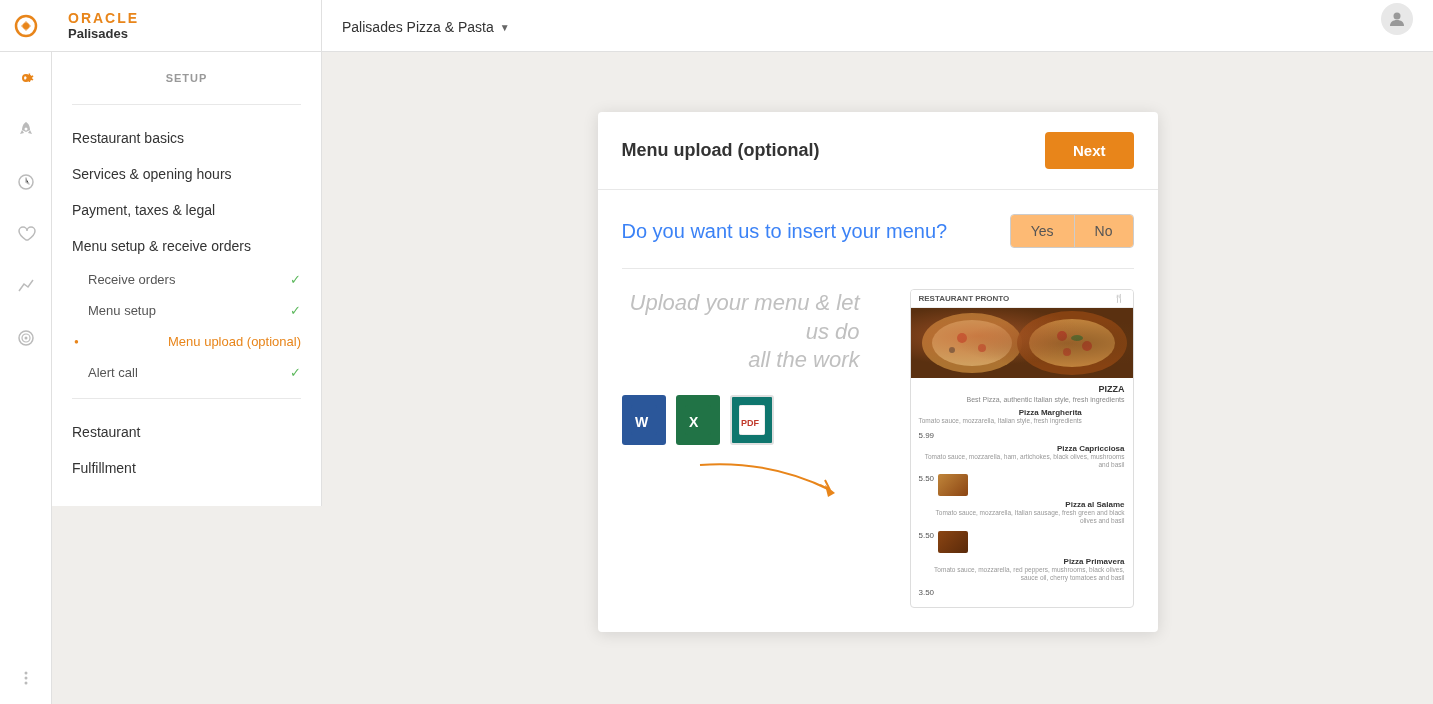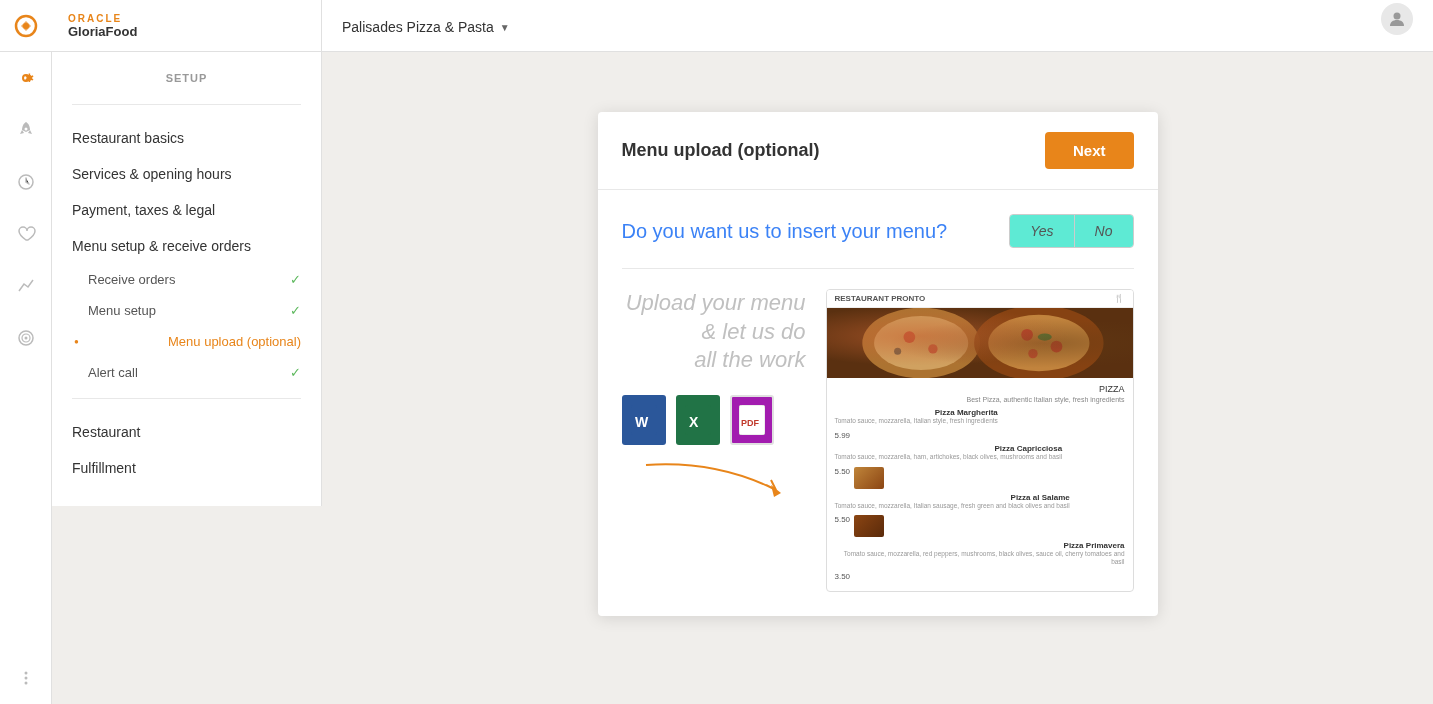--- a/index.html
+++ b/index.html
@@ -138,23 +138,22 @@
       gap: 0;
       border: 1px solid #ccc;
       border-radius: 4px;
       overflow: hidden;
     }
     .yes-no-btn {
       padding: 8px 20px;
       font-size: 14px;
       cursor: pointer;
       border: none;
-      background: #5eead4;
+      background: #fdba74;
       color: #555;
-      font-style: italic;
     }
     .yes-no-btn:first-child { border-right: 1px solid #ccc; }
 
     .modal-divider {
       border: none;
       border-top: 1px solid #e8e8e8;
       margin: 0 0 20px 0;
     }
 
     
@@ -190,22 +189,23 @@
       font-size: 13px;
       font-weight: bold;
       color: #fff;
     }
     .file-icon.word { background: #2b579a; }
     .file-icon.excel { background: #217346; }
     .file-icon.pdf { background: #c0392b; border: 1px solid #ccc; }
 
     
     .preview-right {
-      width: 308px;
+      width: 224px;
       flex-shrink: 0;
+      margin-left: 30px;
     }
     .restaurant-preview-card {
       border: 1px solid #ddd;
       border-radius: 4px;
       overflow: hidden;
       font-size: 9px;
       background: #fff;
     }
     .rp-header {
       background: #fff;
@@ -228,21 +228,21 @@
     .rp-image-overlay {
       position: absolute;
       inset: 0;
       background:
         radial-gradient(ellipse at 30% 40%, rgba(200,100,50,0.6) 0%, transparent 50%),
         radial-gradient(ellipse at 70% 50%, rgba(100,60,20,0.5) 0%, transparent 50%);
     }
     .rp-body { padding: 6px 8px; }
     .rp-category {
       font-size: 9px;
-      font-weight: normal;
+      font-weight: bold;
       color: #333;
       margin-bottom: 2px;
     }
     .rp-cat-desc {
       font-size: 7px;
       color: #888;
       margin-bottom: 5px;
     }
     .rp-item-row {
       display: flex;
@@ -359,22 +359,22 @@
         <circle cx="10" cy="10" r="1.5" fill="#bbb"></circle>
         <circle cx="10" cy="15" r="1.5" fill="#bbb"></circle>
       </svg>
     </div>
   </div>
 
   <div style="display:flex; flex-direction:column; width:270px;">
 
     <div class="left-logo-area">
       <div>
-        <div style="color:#e8851a; font-size:10px; font-weight:bold; letter-spacing:2px;">ORACLE</div>
-        <div style="color:#333; font-size:13px; font-weight:bold;">GloriaFood</div>
+        <div style="color:#e8851a; font-size:14px; font-weight:bold; letter-spacing:2px;">ORACLE</div>
+        <div style="color:#333; font-size:13px; font-weight:bold;">Palisades</div>
       </div>
     </div>
 
     <div class="sidebar">
       <div class="sidebar-section-label">SETUP</div>
       <hr class="sidebar-divider">
 
       <div class="sidebar-item">
         <span>Restaurant basics</span>
       </div>
@@ -466,21 +466,21 @@
                     <rect width="26" height="30" rx="3" fill="#2b579a"></rect>
                     <text x="4" y="22" font-size="14" font-weight="bold" fill="white" font-family="Arial">W</text>
                   </svg>
                 </div>
                 <div class="file-icon excel">
                   <svg width="26" height="30" viewBox="0 0 26 30">
                     <rect width="26" height="30" rx="3" fill="#217346"></rect>
                     <text x="4" y="22" font-size="14" font-weight="bold" fill="white" font-family="Arial">X</text>
                   </svg>
                 </div>
-                <div class="file-icon pdf" style="background:#a21caf; border:2px solid #e0e0e0;">
+                <div class="file-icon pdf" style="background:#0f766e; border:2px solid #e0e0e0;">
                   <svg width="26" height="30" viewBox="0 0 26 30">
                     <rect width="26" height="30" rx="3" fill="#fff" stroke="#ddd"></rect>
                     <text x="2" y="21" font-size="9" font-weight="bold" fill="#c0392b" font-family="Arial">PDF</text>
                   </svg>
                 </div>
               </div>
 
               <div style="margin-top:10px;">
                 <svg width="180" height="50" viewBox="0 0 180 50">
                   <path d="M20 10 Q90 5 150 35 L140 30 M150 35 L145 25" fill="none" stroke="#e8851a" stroke-width="2" stroke-dasharray="none"></path>

